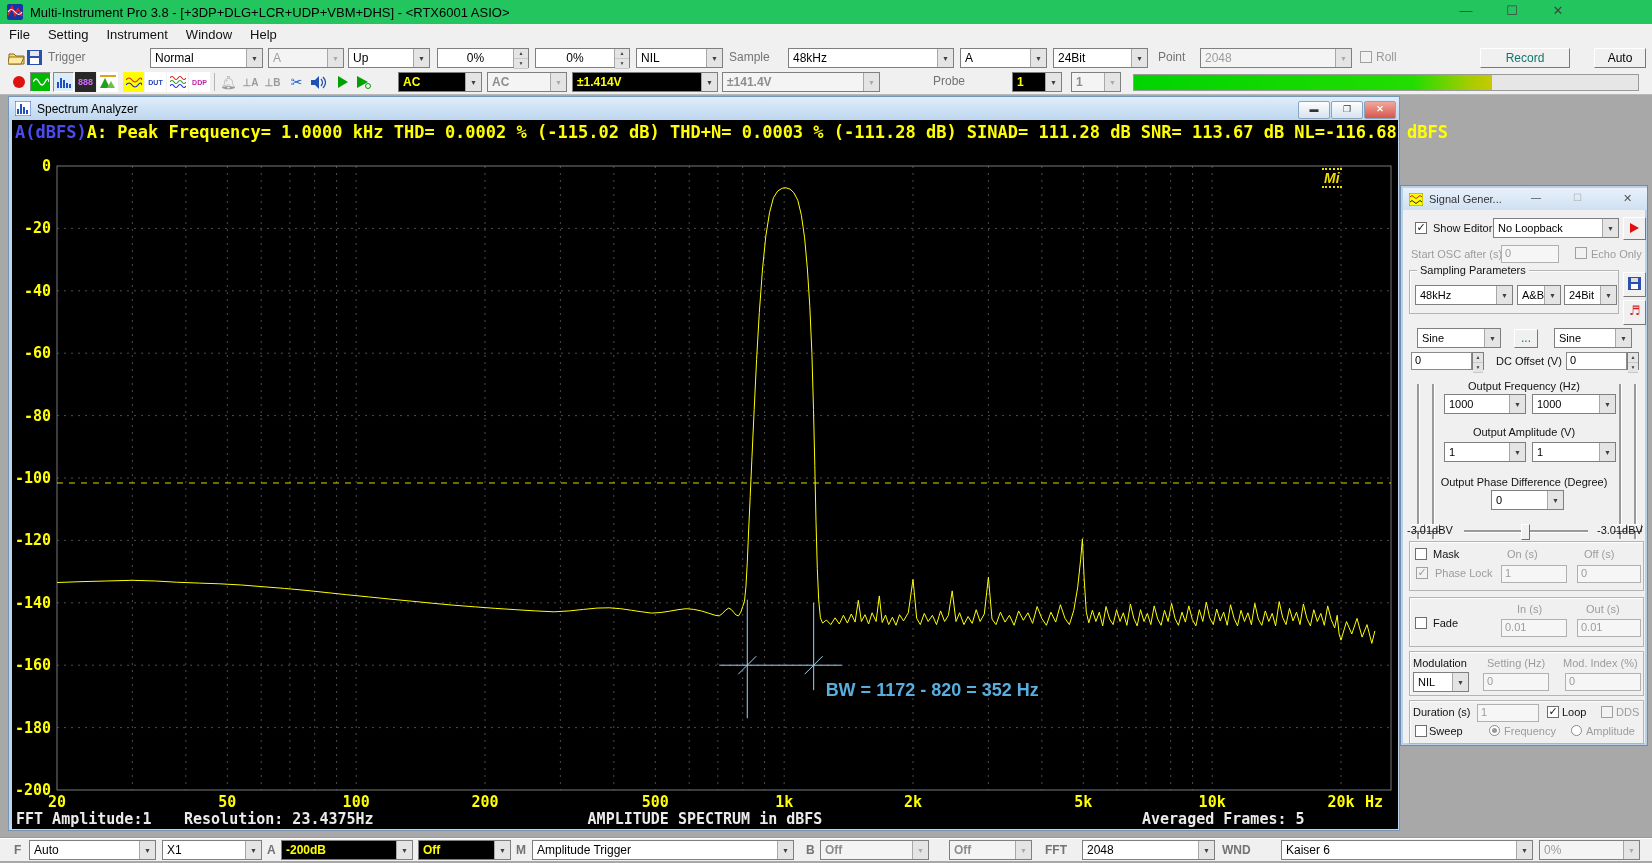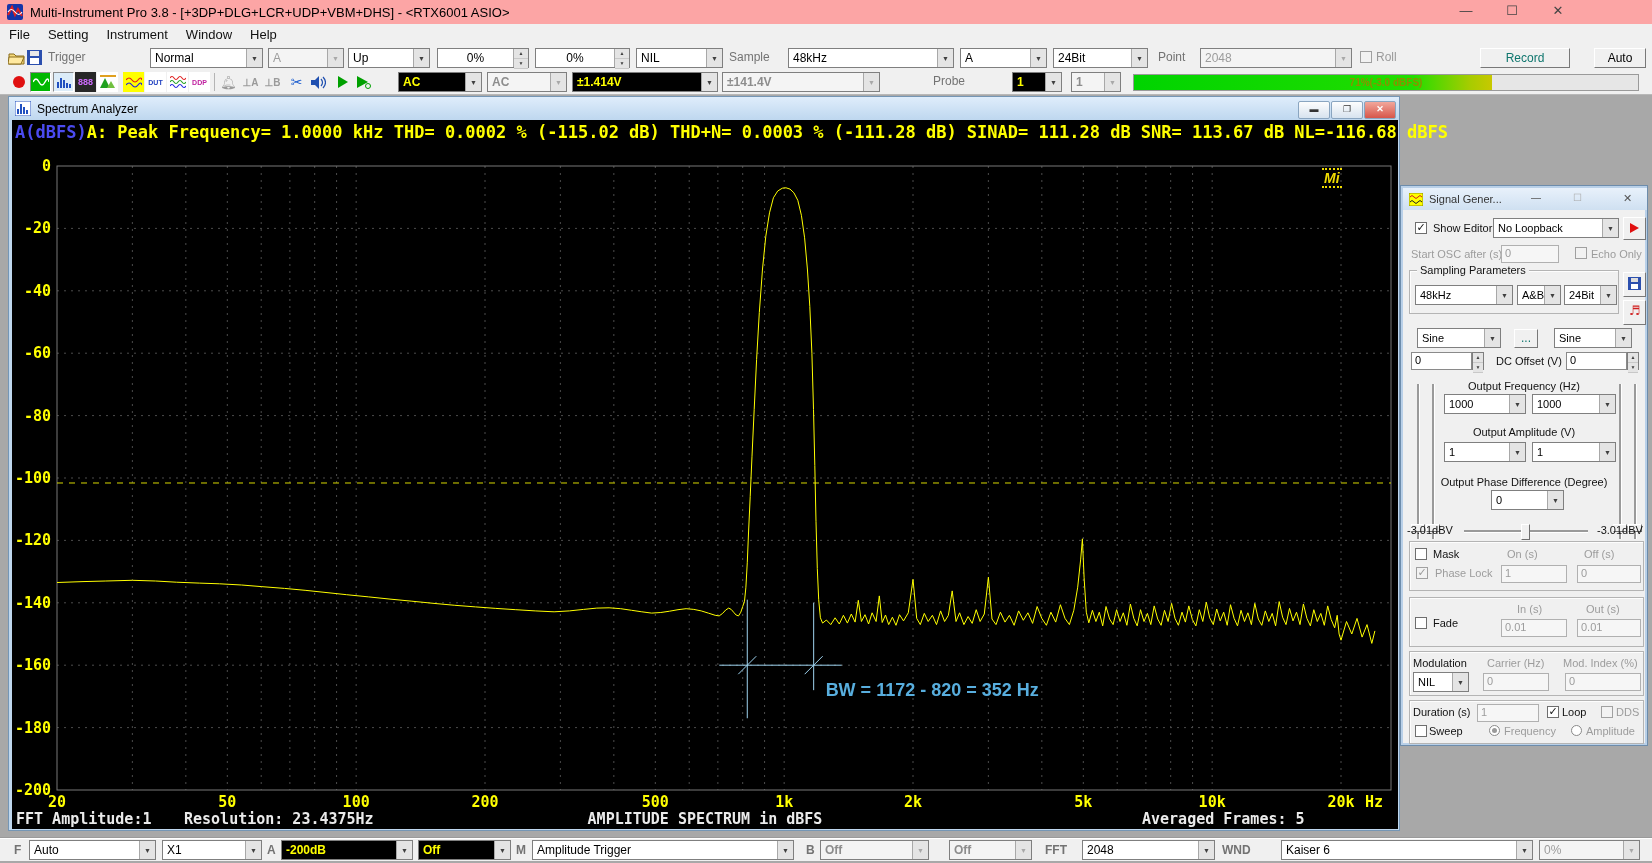--- a/index.html
+++ b/index.html
@@ -1,20 +1,20 @@
 <!DOCTYPE html>
 <html><head>
 <meta charset="utf-8">
 <style>
   html,body{margin:0;padding:0}
   body{width:1652px;height:863px;overflow:hidden;position:relative;background:#a8a8a8;
        font-family:"Liberation Sans",sans-serif;font-size:12px;color:#000;-webkit-font-smoothing:antialiased}
   .abs{position:absolute}
   
-  #titlebar{left:0;top:0;width:1652px;height:24px;background:#fca5a5;border-bottom:5px solid #0f766e}
+  #titlebar{left:0;top:0;width:1652px;height:24px;background:#22c55e;border-bottom:5px solid #0f766e}
   #menubar{left:0;top:24px;width:1652px;height:22px;background:#f0f0f0;border-bottom:1px solid #6d28d9}
   .menu-item{display:inline-block;padding:3px 9px;font-size:13px;color:#111;cursor:default}
   #tb1{left:0;top:46px;width:1652px;height:24px;background:#f0f0f0;border-bottom:1px solid #d6d6d6}
   #tb2{left:0;top:70px;width:1652px;height:24px;background:#f0f0f0;border-bottom:1px solid #b8b8b8}
   .tb-label{position:absolute;top:4px;font-size:12px;color:#737373;white-space:nowrap}
   .tb-label.dis{color:#9a9a9a}
   
   .combo{position:absolute;height:20px;background:#fff;border:1px solid #7f7f7f;display:flex;align-items:center;font-size:12px;box-sizing:border-box;cursor:default}
   .combo .cv{flex:1;padding:0 4px;white-space:nowrap;overflow:hidden}
   .combo .ar{width:15px;align-self:stretch;background:#e4e4e4;border-left:1px solid #a8a8a8;display:flex;align-items:center;justify-content:center;font-size:7px;color:#404040}
@@ -230,21 +230,20 @@
   <div class="combo k" style="left:1012px;top:2px;width:50px">
     <span class="cv">1</span>
       <span class="ar">▼</span>
     </div>
   <div class="combo k dis" style="left:1071px;top:2px;width:50px">
     <span class="cv">1</span>
       <span class="ar">▼</span>
     </div>
   <div class="abs" style="left:1133px;top:4px;width:504px;height:15px;background:#e6e6e6;border:1px solid #9a9a9a">
     <div style="position:absolute;left:0;top:0;height:100%;width:71%;background:linear-gradient(90deg,#00d400 0%,#22dd00 78%,#a8cc00 94%,#c8c800 100%)"></div>
-    <div style="position:absolute;width:100%;text-align:center;font-size:10px;font-weight:bold;color:#8e8e00;line-height:15px">71%(-3.0 dBFS)</div>
   </div>
 </div>
 
 <div class="abs" id="spec-win">
   <div class="abs" id="spec-title">
     <svg class="abs" style="left:6px;top:4px" width="16" height="15">
       <rect width="16" height="15" fill="#fff" stroke="#2050c0"></rect>
       <rect x="2" y="8" width="2" height="5" fill="#2050c0"></rect>
         <rect x="5" y="3" width="2" height="10" fill="#2050c0"></rect>
       <rect x="8" y="6" width="2" height="7" fill="#2050c0"></rect>
@@ -476,21 +475,21 @@
   <div class="group" style="left:8px;top:411px;width:235px;height:50px"></div>
   <span class="sg-label dis" style="left:116px;top:417px">In (s)</span>
   <span class="sg-label dis" style="left:185px;top:417px">Out (s)</span>
   <span class="cb" style="left:14px;top:431px"></span>
   <span class="sg-label" style="left:32px;top:431px">Fade</span>
   <div class="sg-input dis" style="left:100px;top:433px;width:66px"><span>0.01</span></div>
   <div class="sg-input dis" style="left:176px;top:433px;width:64px"><span>0.01</span></div>
 
   <div class="group" style="left:8px;top:465px;width:235px;height:45px"></div>
   <span class="sg-label" style="left:12px;top:471px">Modulation</span>
-  <span class="sg-label dis" style="left:86px;top:471px">Carrier (Hz)</span>
+  <span class="sg-label dis" style="left:86px;top:471px">Setting (Hz)</span>
   <span class="sg-label dis" style="left:162px;top:471px">Mod. Index (%)</span>
   <div class="combo sg-combo" style="left:12px;top:486px;width:56px">
     <span class="cv">NIL</span>
       <span class="ar">▼</span>
     </div>
   <div class="sg-input dis" style="left:82px;top:487px;width:66px"><span>0</span></div>
   <div class="sg-input dis" style="left:164px;top:487px;width:76px"><span>0</span></div>
 
   <div class="group" style="left:8px;top:514px;width:235px;height:44px"></div>
   <span class="sg-label" style="left:12px;top:520px">Duration (s)</span>

